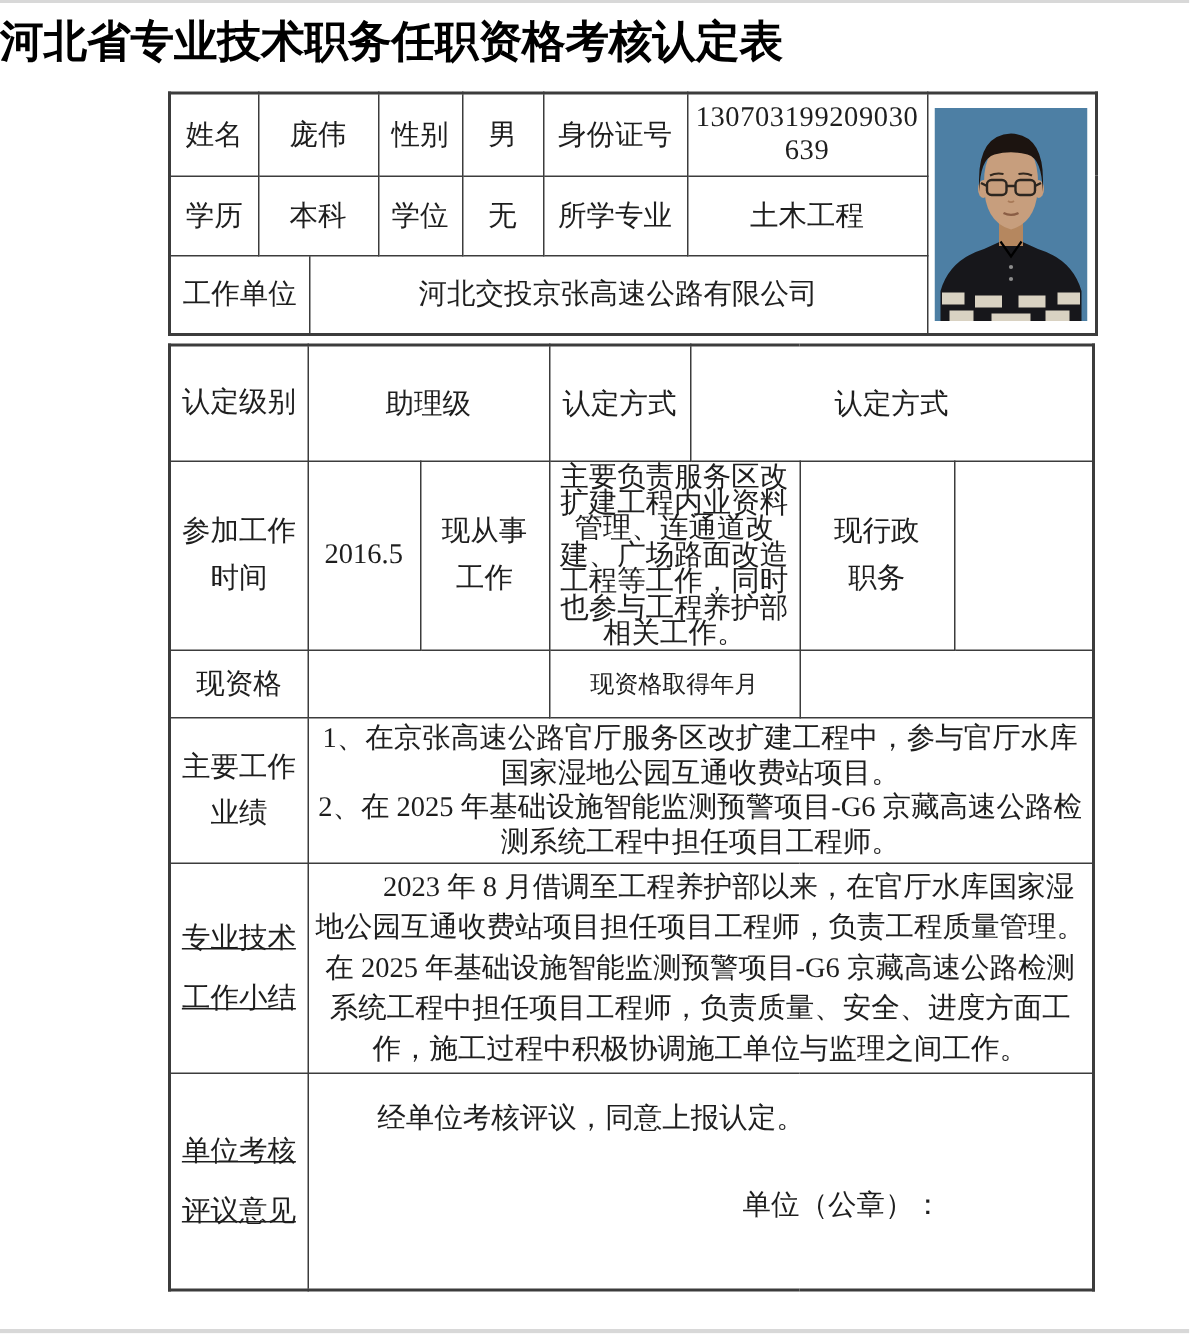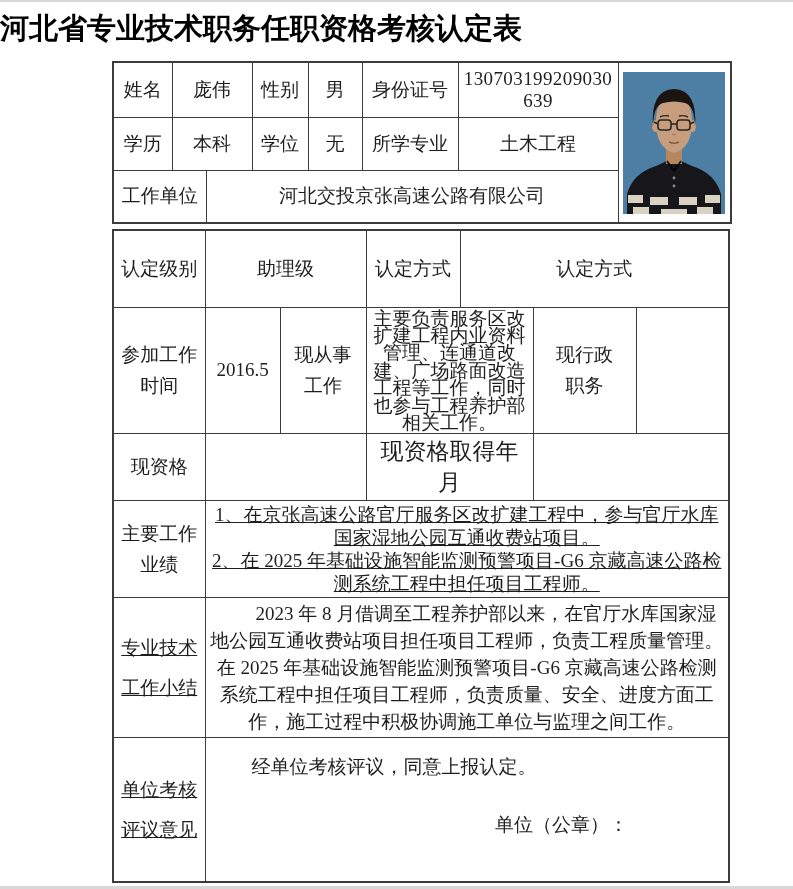--- a/index.html
+++ b/index.html
@@ -40,21 +40,21 @@
   td.id-num{font-size:17px;letter-spacing:0.4px;padding:2px 1px;}
   td.photo-cell{padding:0;vertical-align:middle;}
   td.small-just{
     font-size:15px;line-height:17.4px;text-align:justify;
     padding:1px 5px;vertical-align:top;margin-top:40px;
   }
   td.wrap2{line-height:36px;padding:2px 8px;}
   td.qual-name-val{font-size:16px;padding:2px 2px;}
   td.content-left{
     text-align:left;font-size:17px;line-height:23px;
-    padding:3px 7px;white-space:pre-wrap;vertical-align:middle;text-decoration:underline;
+    padding:3px 7px;white-space:pre-wrap;vertical-align:middle;
   }
   td.summary-cell{
     text-align:justify;font-size:17px;line-height:27px;
     padding:4px 8px;text-indent:2em;vertical-align:middle;
   }
   td.review-cell{position:relative;text-align:left;vertical-align:top;}
   .review-line1{position:absolute;top:16px;left:46px;font-size:19px;white-space:nowrap;}
   .review-seal{position:absolute;top:74px;right:100px;font-size:19px;white-space:nowrap;}
 
   .photo-frame{width:102px;height:142px;margin:0 auto;display:block;}
@@ -160,21 +160,21 @@
       <td class="pre labelcol">现从事
 工作</td>
       <td colspan="2" class="small-just">主要负责服务区改扩建工程内业资料管理、连通道改建、广场路面改造工程等工作，同时也参与工程养护部相关工作。</td>
       <td class="pre labelcol">现行政
 职务</td>
       <td></td>
     </tr>
     <tr class="h45">
       <td>现资格</td>
       <td colspan="2"></td>
-      <td colspan="2" style="font-size:23px">现资格取得年月</td>
+      <td colspan="2" style="font-size:16px">现资格取得年月</td>
       <td colspan="2"></td>
     </tr>
     <tr class="h92">
       <td class="pre labelcol">主要工作
 业绩</td>
       <td colspan="6" class="content-left">1、在京张高速公路官厅服务区改扩建工程中，参与官厅水库国家湿地公园互通收费站项目。
 2、在 2025 年基础设施智能监测预警项目-G6 京藏高速公路检测系统工程中担任项目工程师。</td>
     </tr>
     <tr class="h132">
       <td class="pre biglabel">专业技术

